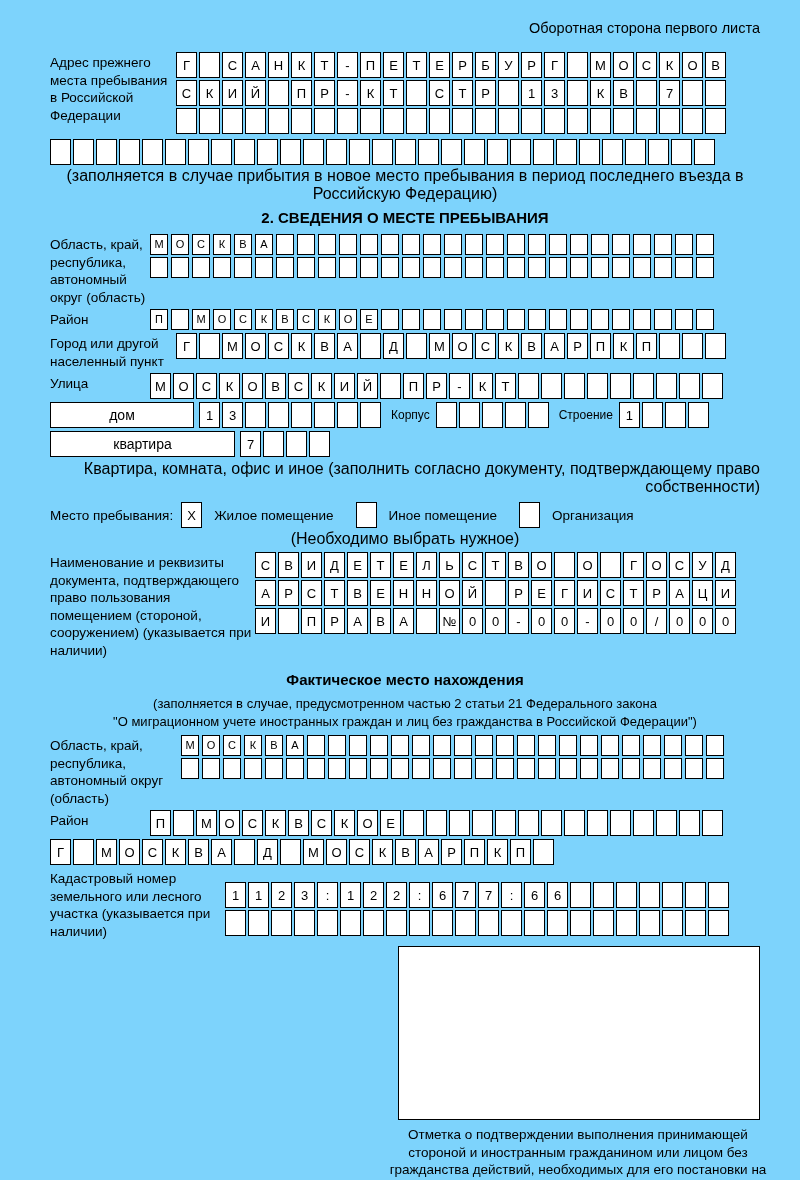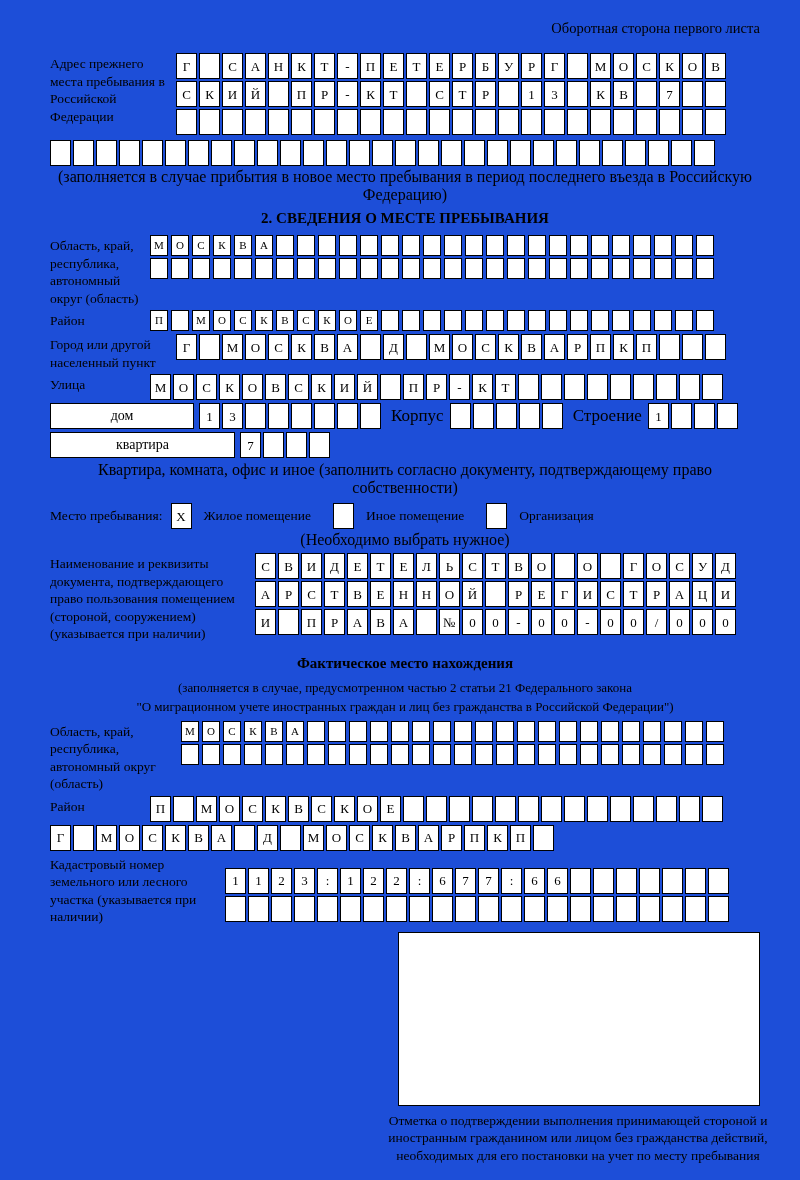--- a/index.html
+++ b/index.html
@@ -1,20 +1,20 @@
 <!DOCTYPE html>
 <html><head>
 <meta charset="utf-8">
 <style>
   html,body{margin:0;padding:0;background:#fff;}
   .page{
     width:800px;height:1180px;overflow:hidden;box-sizing:border-box;
-    background:#1d4ed8;color:#000;position:relative;
+    background:#7dd3fc;color:#000;position:relative;
     padding:20px 40px 0 50px;
-    font-family:Liberation Serif, serif;
+    font-family:Liberation Sans, sans-serif;
   }
   .corner{ text-align:right; font-size:14.5px; margin-bottom:16px; }
 
   .frow{ display:flex; align-items:flex-start; margin-bottom:3px; }
   .flabel{ font-size:13.5px; line-height:17.5px; flex:0 0 auto; padding-top:2px; }
   .rowstack{ display:flex; flex-direction:column; }
   .rowstack .cells{ margin-bottom:2px; }
 
   .cells{ display:flex; flex-wrap:nowrap; }
   .cell{
@@ -25,21 +25,21 @@
   .cell.lg{ width:19px; height:24px; margin-right:2px; }
   .cell.sm{ width:16px; height:19px; margin-right:3px; font-size:11px; }
 
   .note{ font-size:16px; text-align:center; margin:2px 0 4px 0; }
   .sect-title{ font-size:15px; font-weight:bold; text-align:center; margin:6px 0 8px 0; }
 
   .widebox{
     border:1.6px solid #000; height:24px; display:flex; align-items:center;
     justify-content:center; font-size:14px; flex:0 0 auto; background:#fff;
   }
-  .inlinelabel{ font-size:17px; padding:4px 6px 0 8px; flex:0 0 auto; }
+  .inlinelabel{ font-size:12px; padding:4px 6px 0 8px; flex:0 0 auto; }
 
   .stay-row{ display:flex; align-items:center; margin:6px 0 2px 0; font-size:13.5px; }
   .stay-row .cells{ margin:0 10px 0 8px; }
   .stay-opt-label{ margin-right:14px; }
 
   .fact-note{ font-size:13px; text-align:center; margin:0 0 3px 0; }
 
   .stamp-wrap{ margin-left:348px; margin-top:6px; }
   .stamp-box{ width:360px; height:172px; border:1.8px solid #000; background:#fff; }
   .stamp-caption{ width:392px; margin-left:332px; text-align:center; font-size:13.5px; line-height:17.5px; margin-top:6px; }
@@ -364,21 +364,21 @@
 
   <div class="frow" style="">
     <div class="widebox" style="width:183px;margin-right:5px;">квартира</div>
     <div class="cells">
         <span class="cell lg">7</span>
         <span class="cell lg"></span>
         <span class="cell lg"></span>
         <span class="cell lg"></span>
       </div>
   </div>
-  <div class="note" style="text-align:center;">Квартира, комната, офис и иное (заполнить согласно документу, подтверждающему право собственности)</div>
+  <div class="note" style="text-align:right;">Квартира, комната, офис и иное (заполнить согласно документу, подтверждающему право собственности)</div>
 
   <div class="stay-row">
     <span>Место пребывания:</span>
     <span class="cells">
         <span class="cell lg">X</span>
       </span>
     <span class="stay-opt-label">Жилое помещение</span>
     <span class="cells">
         <span class="cell lg"></span>
       </span>

